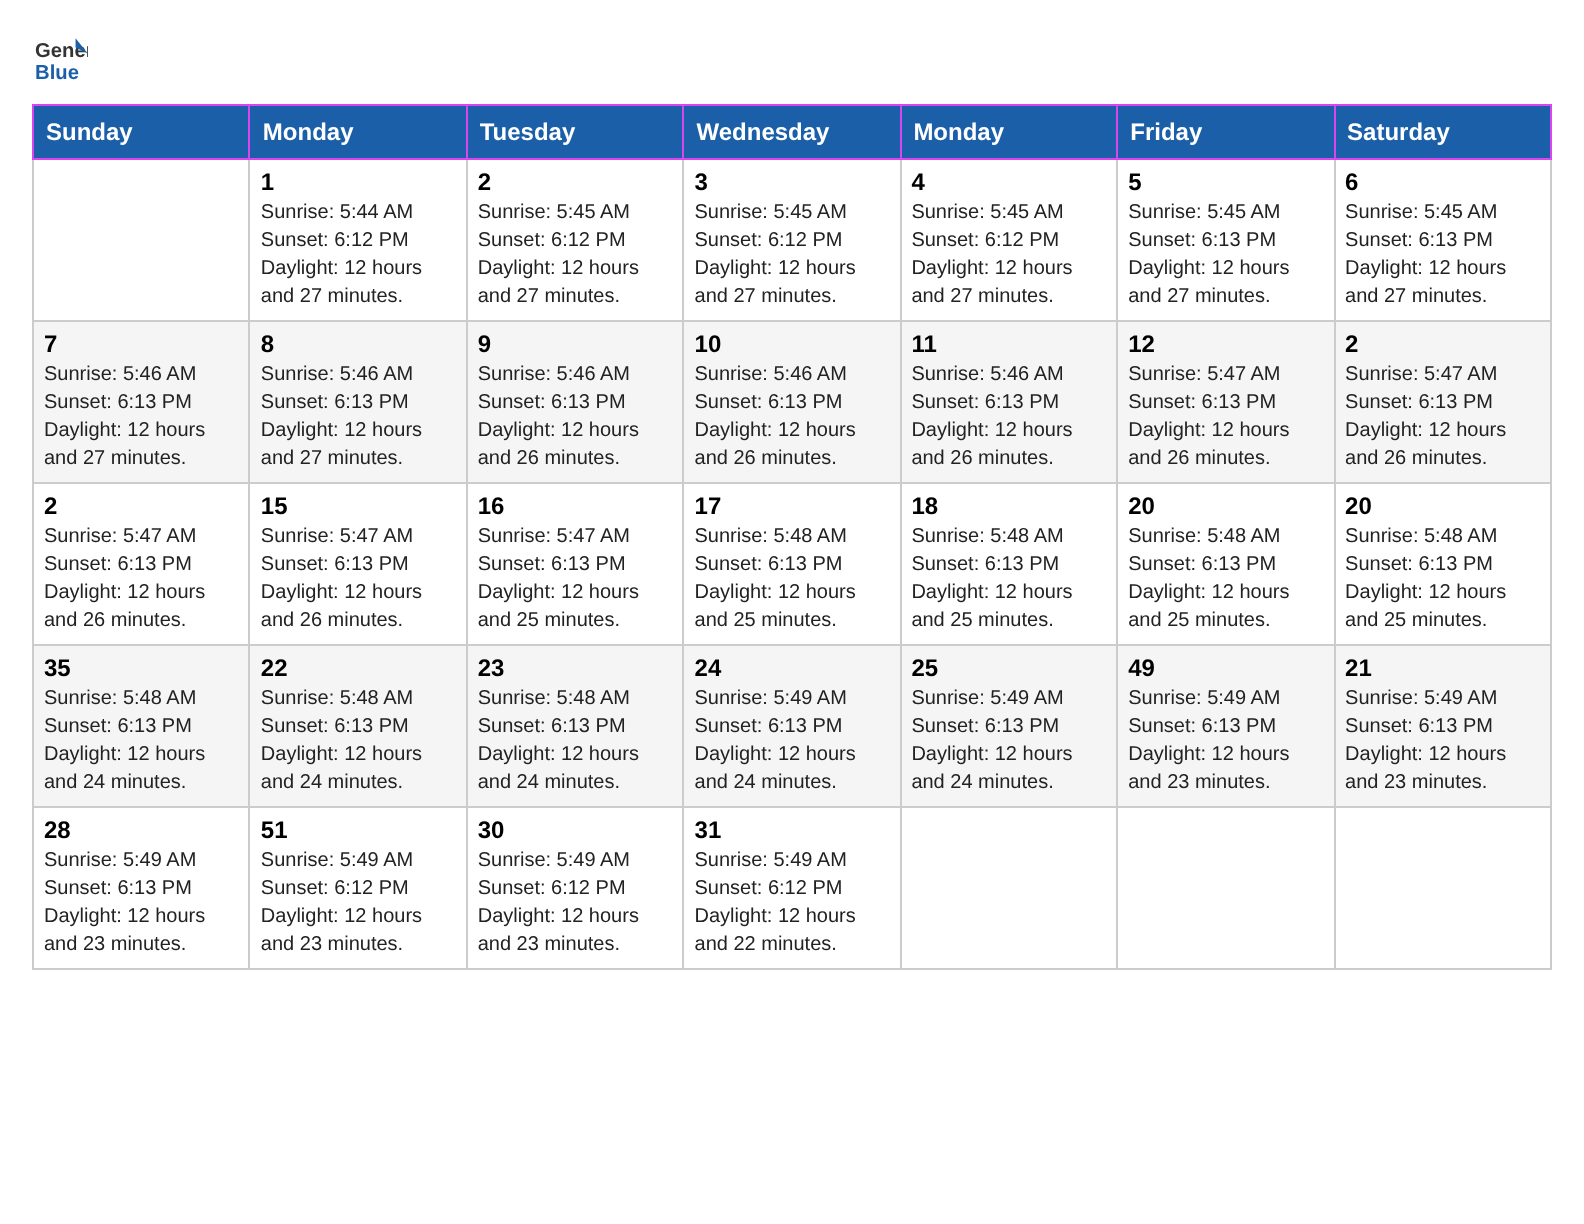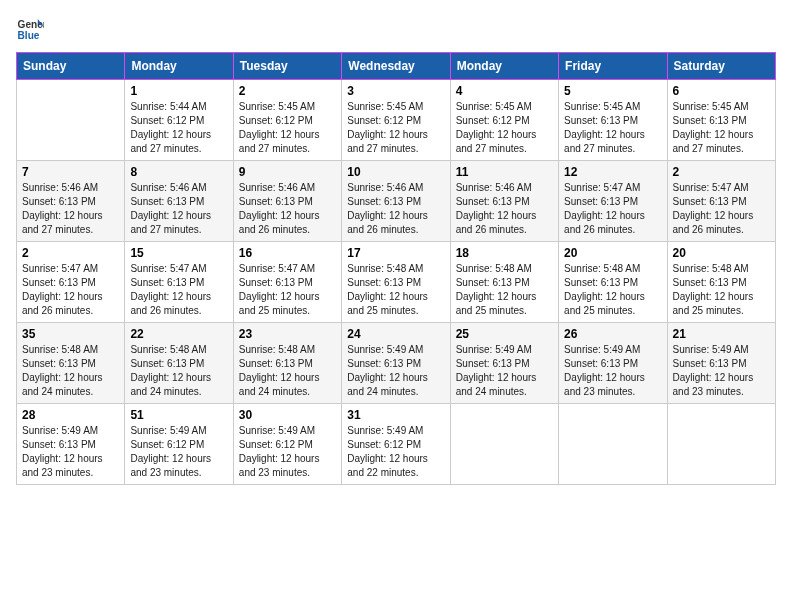--- a/index.html
+++ b/index.html
@@ -282,21 +282,21 @@
 and 24 minutes.</div>
         </td>
         <td>
           <span class="day-num">25</span>
           <div class="day-info" style="white-space: pre-line;">Sunrise: 5:49 AM
 Sunset: 6:13 PM
 Daylight: 12 hours
 and 24 minutes.</div>
         </td>
         <td>
-          <span class="day-num">26</span>
+          <span class="day-num">49</span>
           <div class="day-info" style="white-space: pre-line;">Sunrise: 5:49 AM
 Sunset: 6:13 PM
 Daylight: 12 hours
 and 23 minutes.</div>
         </td>
         <td>
           <span class="day-num">21</span>
           <div class="day-info" style="white-space: pre-line;">Sunrise: 5:49 AM
 Sunset: 6:13 PM
 Daylight: 12 hours

